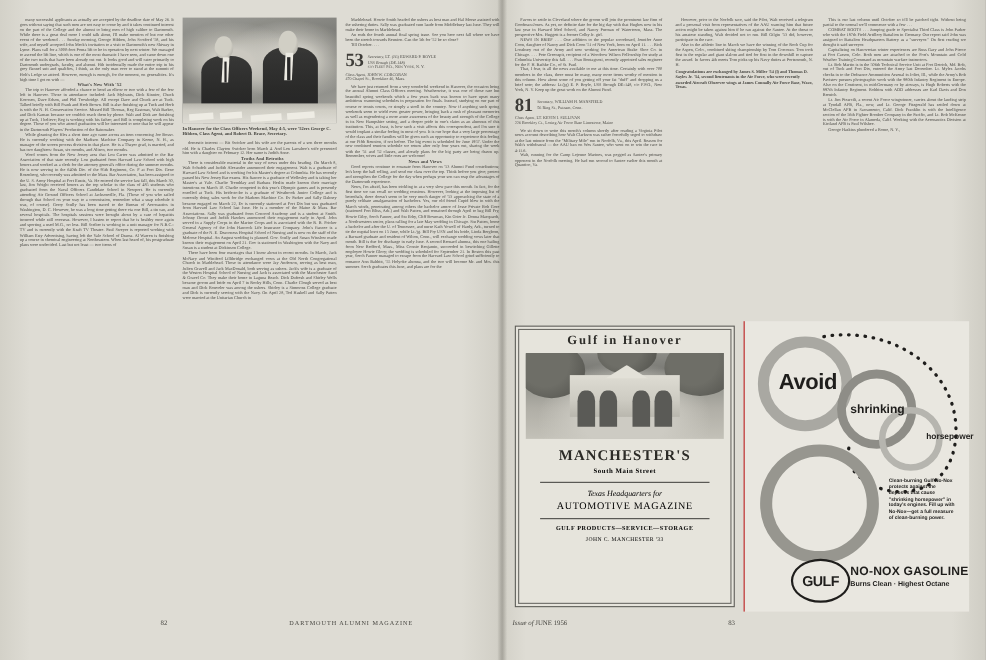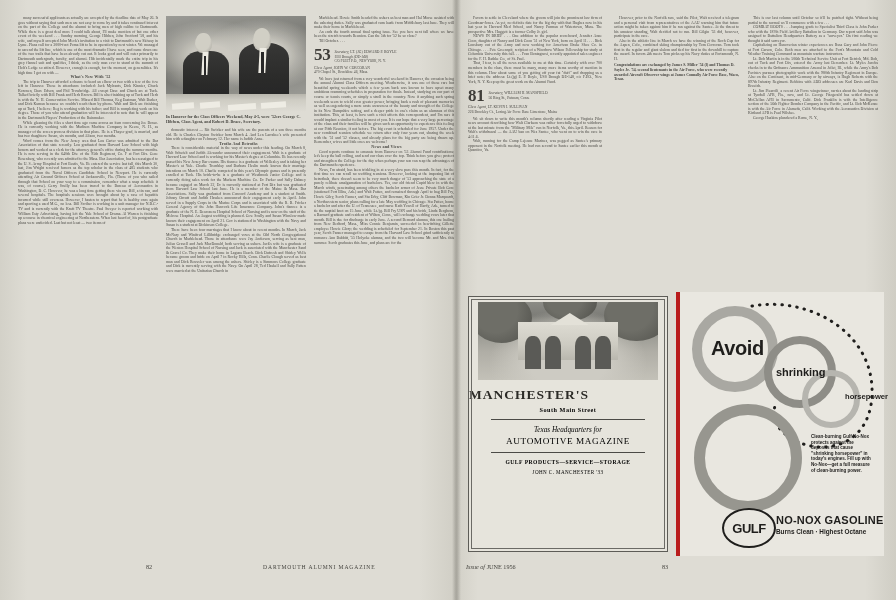--- a/index.html
+++ b/index.html
@@ -157,32 +157,32 @@
   }
   .bay {
     position: absolute; top: 44%; height: 42%; width: 9%;
     background: #5a5a56; border-radius: 40% 40% 0 0 / 30% 30% 0 0;
   }
   .tree {
     position: absolute; border-radius: 50%;
     background: radial-gradient(circle at 40% 35%, #6e6e67 0 45%, #4e4e49 100%);
   }
   .ad-name {
-    font-weight: bold; font-size: 13.5px;
+    text-align: center; font-weight: bold; font-size: 13.5px;
     letter-spacing: 1px; margin-top: 7px; color: #2c2b27;
   }
   .ad-street { text-align: center; font-weight: bold; font-size: 6.2px; letter-spacing: .5px; margin-top: 3px; }
   .ad-rule { height: 1px; background: #4b4a46; margin: 6px 22px; }
   .ad-hq { text-align: center; font-style: italic; font-size: 7.2px; margin-top: 5px; }
   .ad-auto { text-align: center; font-size: 9.2px; letter-spacing: .6px; margin-top: 2px; }
   .ad-prod { text-align: center; font-weight: bold; font-size: 5.6px; letter-spacing: .5px; margin-top: 6px; font-variant: small-caps; }
   .ad-john { text-align: center; font-size: 5.1px; letter-spacing: .4px; margin-top: 4px; font-variant: small-caps; }
 
   
-  .nonox { position: absolute; background: #e9e7e0; border-left: 4px solid #b91c1c; }
+  .nonox { position: absolute; background: #e9e7e0; border-left: 1px solid #b91c1c; }
   .ring {
     position: absolute; border-radius: 50%; box-sizing: border-box;
   }
   .ring.lg { border: 10px solid #a9a8a2; }
   .ring.md { border: 8px solid #8e8d87; }
   .ring.sm { border: 6px solid #b6b5af; }
   .ring.grey { border: 11px solid #97968f; }
   .word-avoid {
     position: absolute; font-family: "Liberation Sans", sans-serif;
     font-weight: bold; color: #1f1e1c; font-size: 20px; letter-spacing: -.4px;
@@ -338,20 +338,21 @@
     <p>COMBAT BOOTS . . . Jumping grade to Specialist Third Class is John Parker who with the 187th Field Artillery Battalion in Germany. Our report said John was assigned to Battalion Headquarters Battery as a "surveyor." On first reading we thought it said surveyor.</p>
     <p>Capitalizing on Hanoverian winter experiences are Russ Gary and John Pierce at Fort Carson, Colo. Both men are attached to the Fort's Mountain and Cold Weather Training Command as mountain warfare instructors.</p>
     <p>Lt. Bob Martin is in the 506th Technical Service Unit at Fort Detrick, Md. Bob, out of Tuck and Fort Dix, entered the Army last December. Lt. Myles Jacobs checks in to the Ordnance Ammunition Arsenal in Joliet, Ill., while the Army's Bob Pavistev pursues photographic work with the 980th Infantry Regiment in Europe. Also on the Continent, in mid-Germany or by airways, is Hugh Roberts with the 897th Infantry Regiment. Robbins with ADD addresses are Karl Davis and Don Breuich.</p>
     <p>Lt. Jim Piearcili, a recent Air Force wingwinner, carries about the landing strip at Tyndall AFB, Fla., now, and Lt. George Fitzgerald has settled down at McClellan AFB in Sacramento, Calif. Dick Franklin is with the Intelligence section of the 56th Fighter Bomber Company in the Pacific, and Lt. Bob McKenne is with the Air Force in Alameda, Calif. Working with the Aeronautics Division at Kirtland AFB is Paul Wilshee.</p>
     <p>George Haskins plundered a Rome, N. Y.,</p>
   </div>
 
   <div class="ad" style="left:468px; top:296px; width:200px; height:256px;">
     <div class="ad-inner"></div>
 
+    <div class="gulf-title">Gulf in Hanover</div>
 
     <div class="ad-photo">
       <div class="tree" style="left:-4%;  top:-12%; width:34%; height:64%;"></div>
       <div class="tree" style="right:-6%; top:-16%; width:36%; height:66%;"></div>
       <div class="tree" style="left:36%; top:-24%; width:30%; height:48%;"></div>
       <div class="bldg"></div>
       <div class="pediment"></div>
       <div class="bay" style="left:26%;"></div>
       <div class="bay" style="left:37%;"></div>
       <div class="bay" style="left:54%;"></div>

